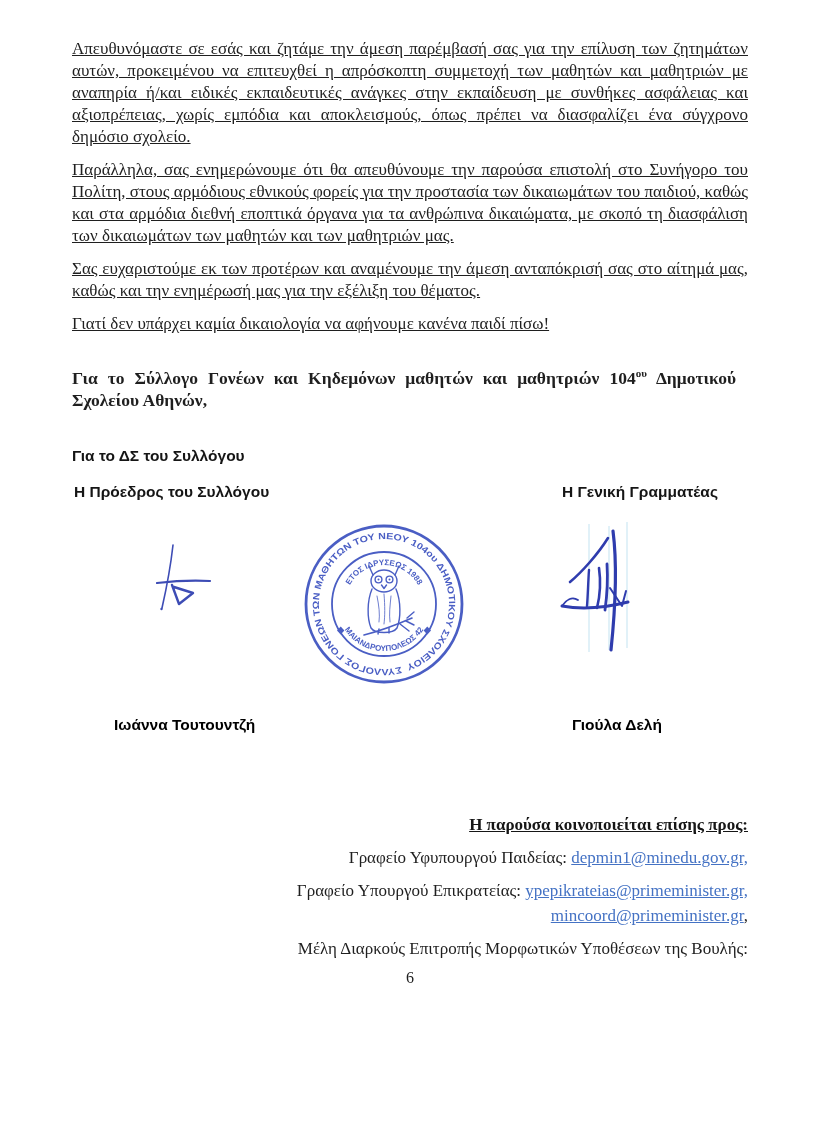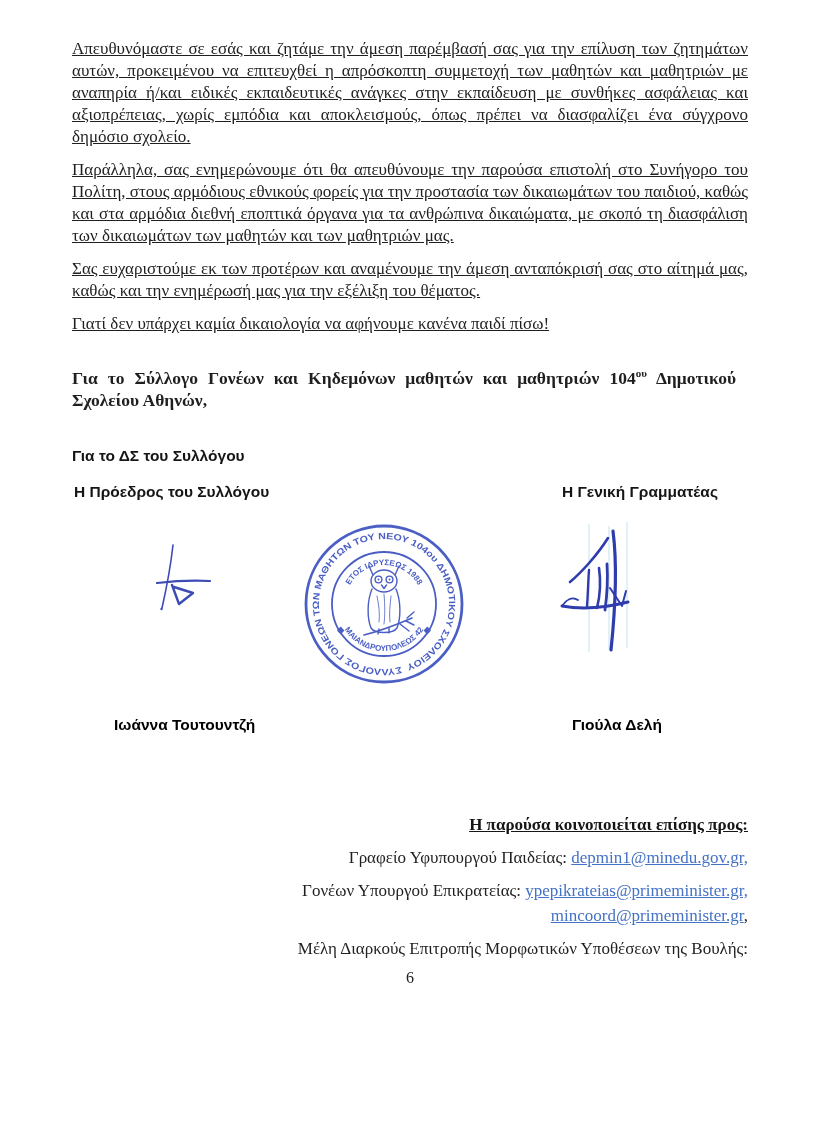--- a/index.html
+++ b/index.html
@@ -129,20 +129,20 @@
       </g>
     </svg>
 
     <div class="sig-name left">Ιωάννα Τουτουντζή</div>
     <div class="sig-name right">Γιούλα Δελή</div>
   </div>
 
   <div class="cc">
     <p class="cc-head"><span>Η παρούσα κοινοποιείται επίσης προς:</span></p>
     <p><span>Γραφείο Υφυπουργού Παιδείας: </span><a>depmin1@minedu.gov.gr,</a><span></span></p>
-    <p class="no-gap"><span>Γονέων Υπουργού Επικρατείας: </span><a>ypepikrateias@primeminister.gr,</a><span></span></p>
+    <p class="no-gap"><span>Γραφείο Υπουργού Επικρατείας: </span><a>ypepikrateias@primeminister.gr,</a><span></span></p>
     <p><span></span><a>mincoord@primeminister.gr</a><span>,</span></p>
     <p><span>Μέλη Διαρκούς Επιτροπής Μορφωτικών Υποθέσεων της Βουλής:</span></p>
   </div>
 
   <div class="page-num">6</div>
 
 </div>
 
 </body></html>

